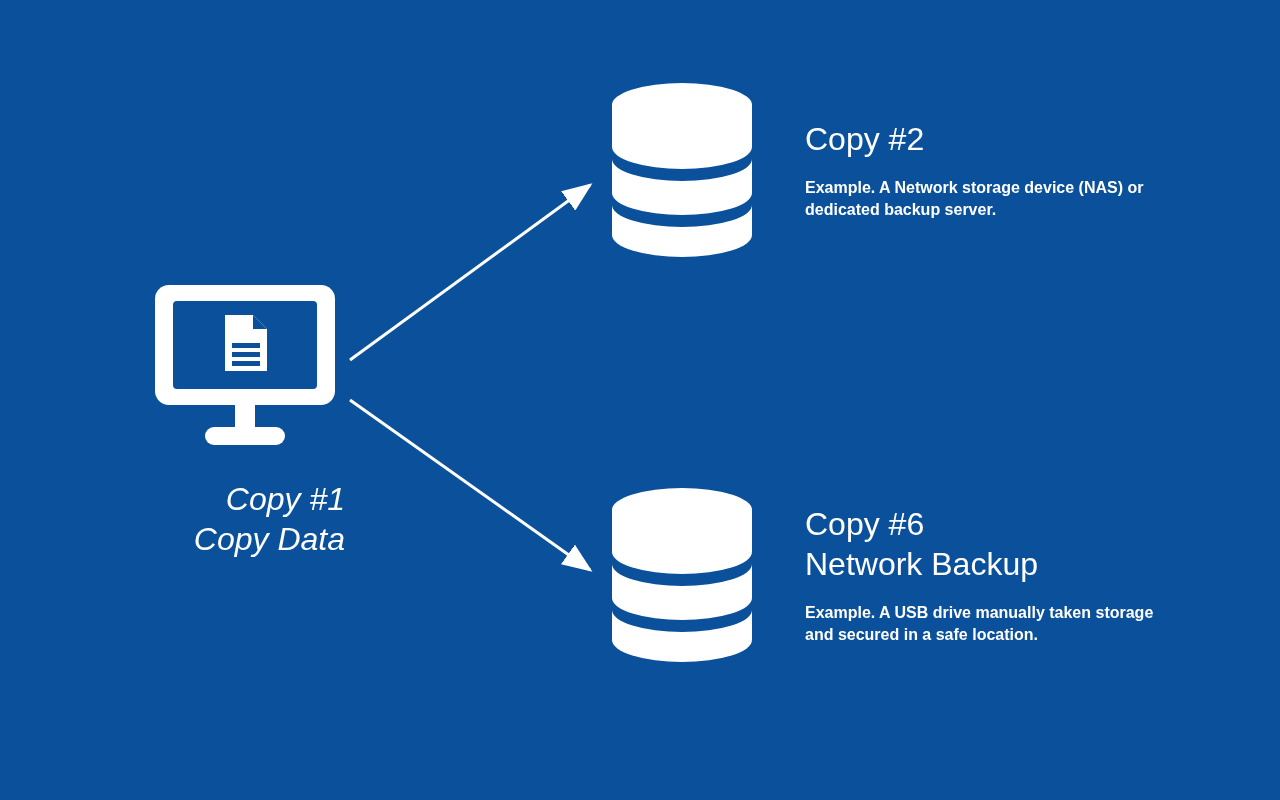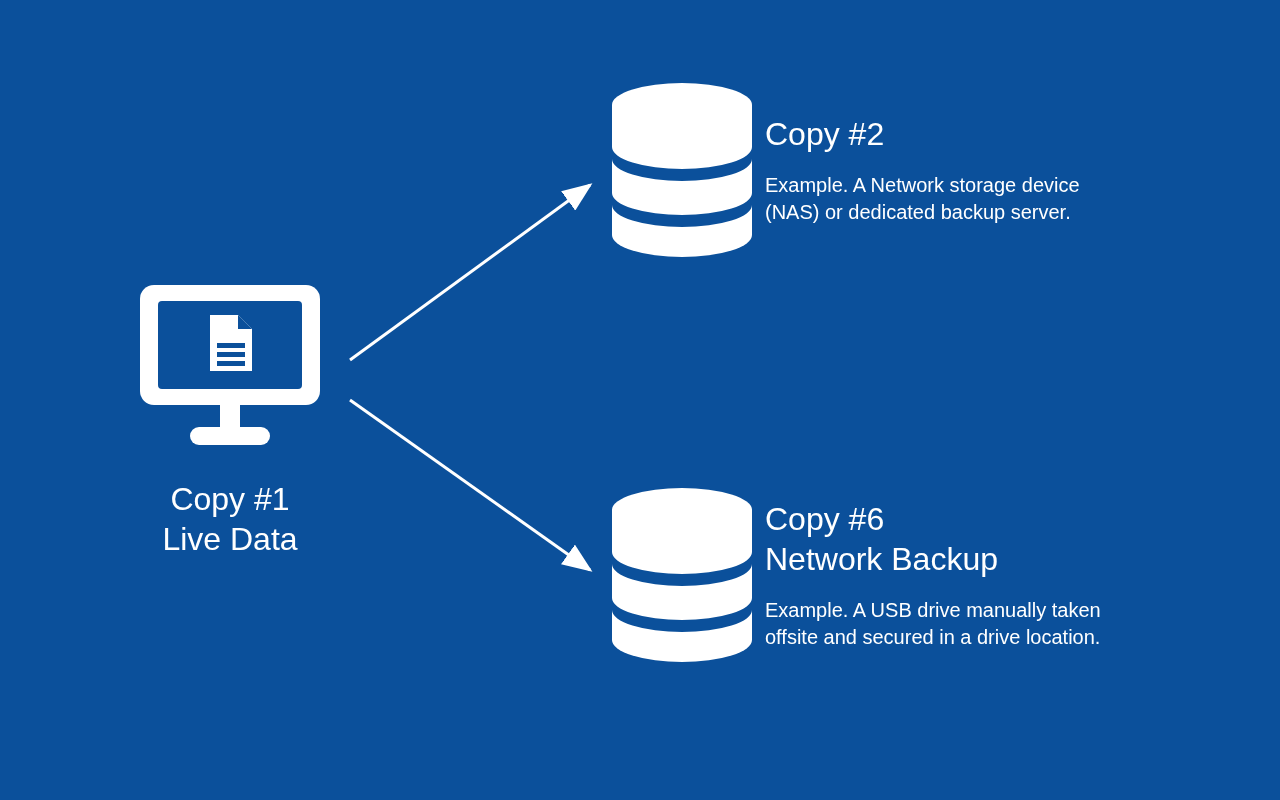--- a/index.html
+++ b/index.html
@@ -10,45 +10,47 @@
     font-family: "Segoe UI", Arial, sans-serif;
     color: #ffffff;
     position: relative;
     overflow: hidden;
   }
   .node { position: absolute; }
   .source {
     left: 115px;
     top: 275px;
     width: 230px;
-    text-align: center;
+    text-align: right;
+    font-style: italic;
   }
   .source-label {
     margin-top: 10px;
     font-size: 32px;
     line-height: 1.25;
     font-weight: 400;
   }
   .dest {
     display: flex;
     align-items: center;
+    gap: 40px;
   }
   .dest-onsite { left: 600px; top: 75px; }
   .dest-offsite { left: 600px; top: 480px; }
   .dest-text { max-width: 350px; }
   .dest-title {
     font-size: 32px;
     line-height: 1.25;
     font-weight: 400;
     margin-bottom: 18px;
   }
   .dest-desc {
-    font-size: 20px;
+    font-size: 16px;
     line-height: 1.35;
-    font-weight: 400;
+    font-weight: 700;
   }
   .arrows {
     position: absolute;
     left: 0; top: 0;
     width: 1280px; height: 800px;
     pointer-events: none;
   }
 </style>
 </head>
 <body>
@@ -77,21 +79,21 @@
     <g>
       <path d="M80 40 h28 l14 14 v42 h-42 z" fill="#ffffff"></path>
       <path d="M108 40 v14 h14 z" fill="#0b509b"></path>
       <rect x="87" y="68" width="28" height="5" fill="#0b509b"></rect>
       <rect x="87" y="77" width="28" height="5" fill="#0b509b"></rect>
       <rect x="87" y="86" width="28" height="5" fill="#0b509b"></rect>
     </g>
   </svg>
   <div class="source-label">
     <div>Copy #1</div>
-    <div>Live Data</div>
+    <div>Copy Data</div>
   </div>
 </div>
 
 <div class="node dest dest-onsite">
   <svg width="165" height="190" viewBox="0 0 165 190">
     <ellipse cx="82" cy="30" rx="70" ry="22" fill="#ffffff"></ellipse>
     <rect x="12" y="30" width="140" height="130" fill="#ffffff"></rect>
     <ellipse cx="82" cy="160" rx="70" ry="22" fill="#ffffff"></ellipse>
     <path d="M12 72 a70 22 0 0 0 140 0 v12 a70 22 0 0 1 -140 0 z" fill="#0b509b"></path>
     <path d="M12 118 a70 22 0 0 0 140 0 v12 a70 22 0 0 1 -140 0 z" fill="#0b509b"></path>
@@ -110,15 +112,15 @@
     <rect x="12" y="30" width="140" height="130" fill="#ffffff"></rect>
     <ellipse cx="82" cy="160" rx="70" ry="22" fill="#ffffff"></ellipse>
     <path d="M12 72 a70 22 0 0 0 140 0 v12 a70 22 0 0 1 -140 0 z" fill="#0b509b"></path>
     <path d="M12 118 a70 22 0 0 0 140 0 v12 a70 22 0 0 1 -140 0 z" fill="#0b509b"></path>
   </svg>
   <div class="dest-text">
     <div class="dest-title">
       <div>Copy #6</div>
       <div>Network Backup</div>
     </div>
-    <div class="dest-desc">Example. A USB drive manually taken offsite and secured in a drive location.</div>
+    <div class="dest-desc">Example. A USB drive manually taken storage and secured in a safe location.</div>
   </div>
 </div>
 
 </body></html>

